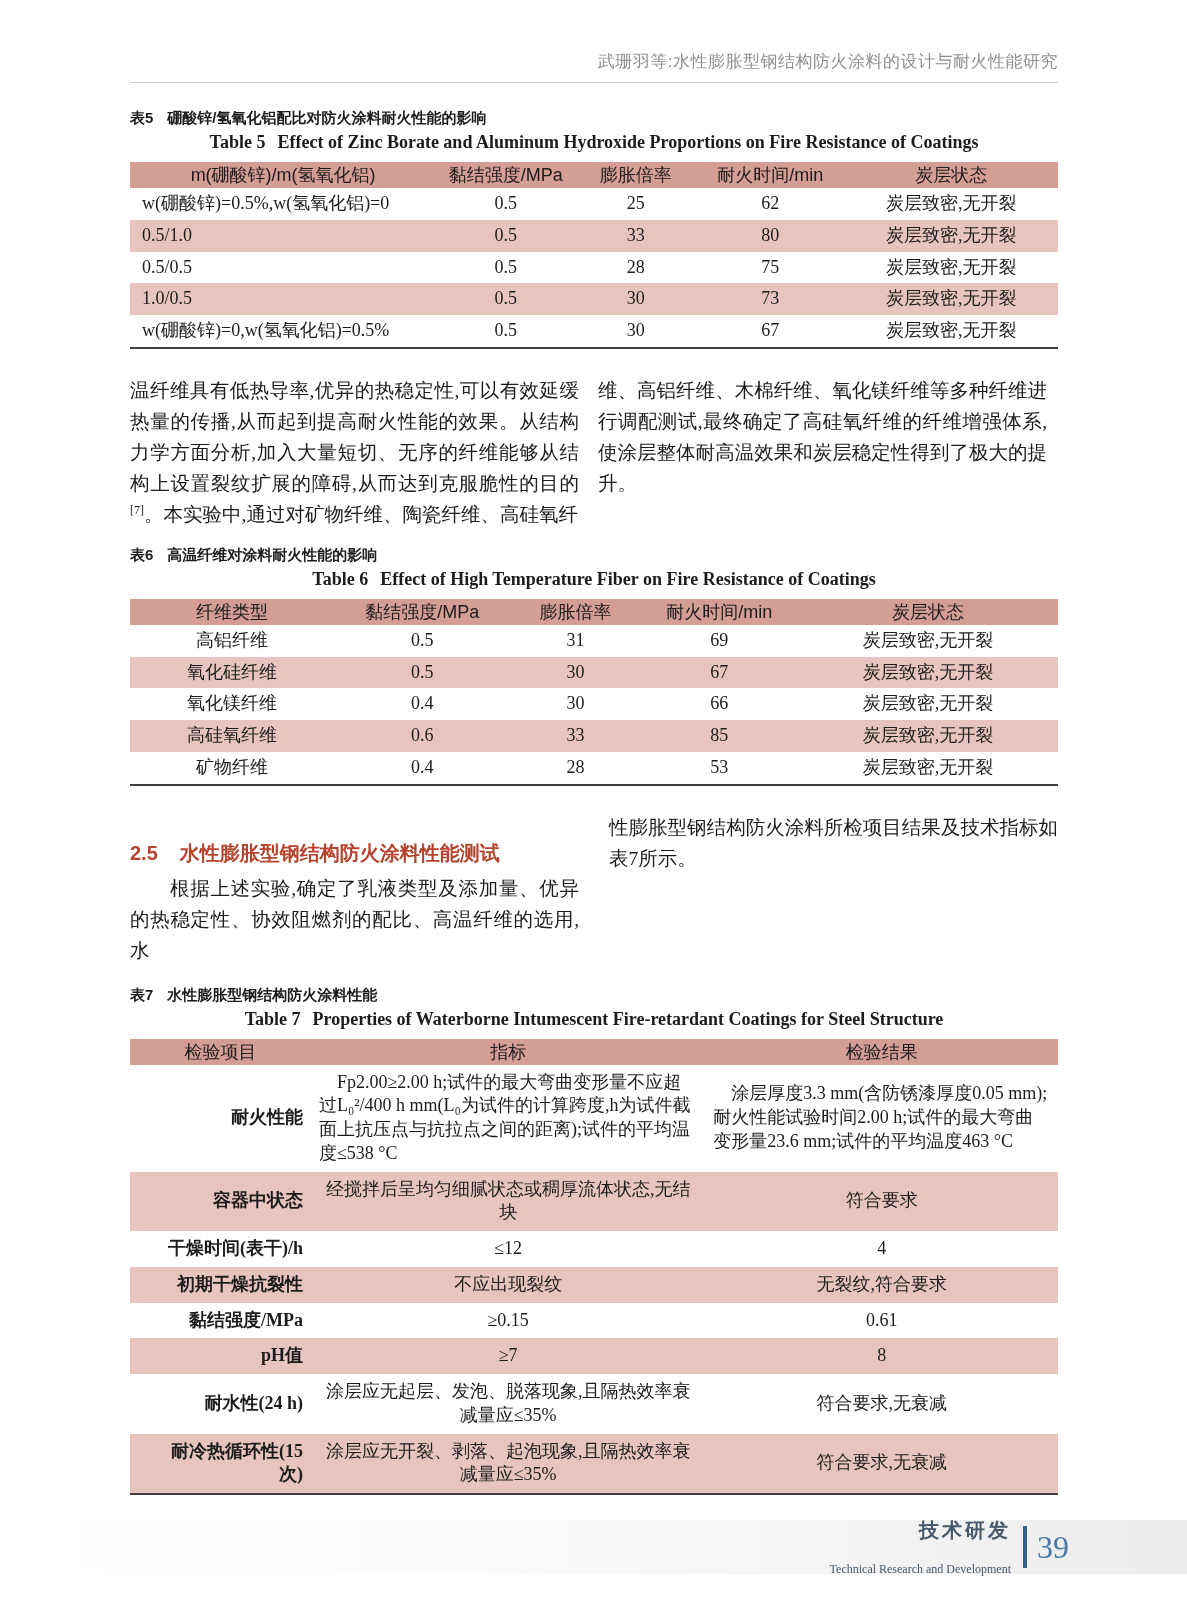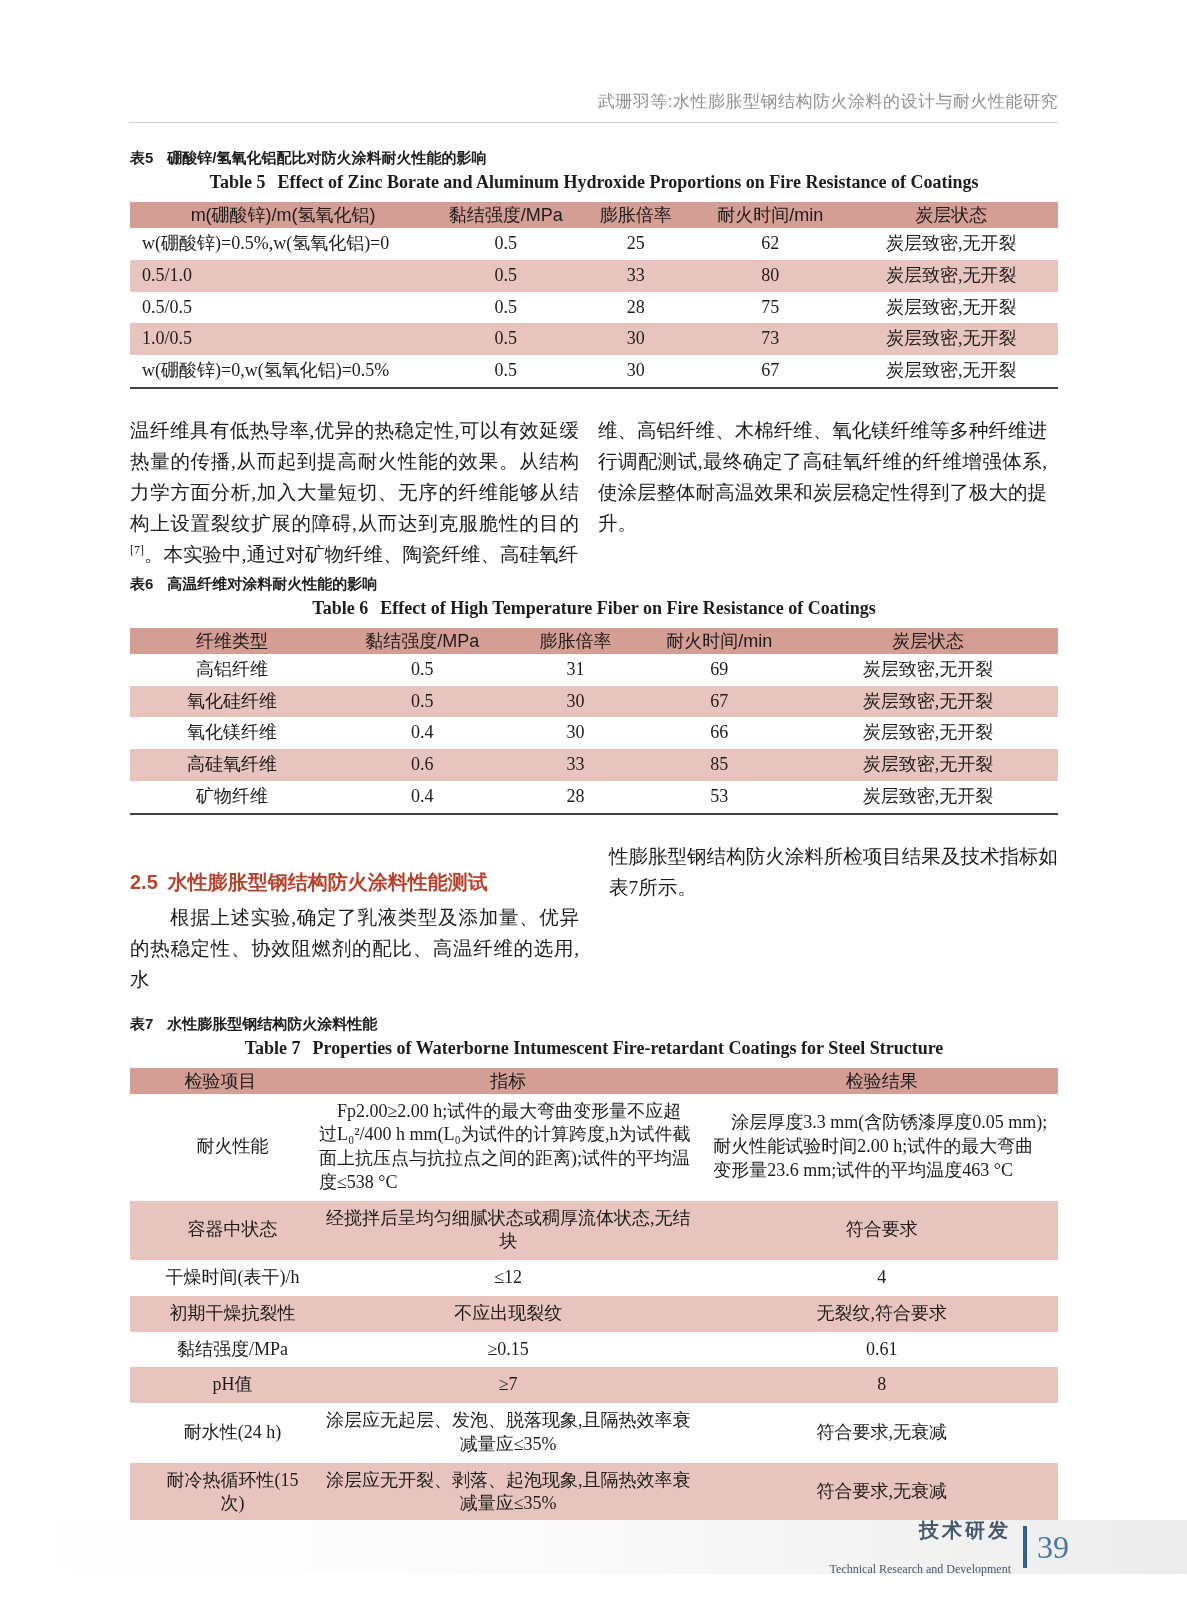--- a/index.html
+++ b/index.html
@@ -6,79 +6,79 @@
   .page {
     position:relative; width:1187px; height:1600px; margin:0 auto;
     background:#ffffff; overflow:hidden;
     font-family:"Liberation Serif","DejaVu Serif",serif;
     color:#1c1c1c;
   }
   .content { margin:0 129px 0 130px; }
 
   
   .running-head {
-    padding-top:90px; text-align:right;
+    padding-top:50px; text-align:right;
     font-family:"Liberation Sans","DejaVu Sans",sans-serif;
     font-size:17px; color:#909090; letter-spacing:0.5px;
   }
   .head-rule { border:none; border-top:1px solid #cdcdcd; margin:9px 0 0 0; }
 
   
   .cap-cn {
     text-align:left; font-weight:bold; font-size:15px;
     font-family:"Liberation Sans","DejaVu Sans",sans-serif;
   }
   .cap-cn .cap-label { margin-right:14px; }
   .cap-en {
     text-align:center; font-weight:bold; font-size:18px; margin-top:4px;
     font-family:"Liberation Serif","DejaVu Serif",serif;
   }
   .cap-en .cap-label { margin-right:12px; }
   .mt26 { margin-top:26px; }
-  .mt22 { margin-top:5px; }
+  .mt22 { margin-top:16px; }
   .mt20 { margin-top:20px; }
 
   
   table.tbl {
     width:100%; border-collapse:collapse; margin-top:9px;
     border-bottom:2px solid #404040; table-layout:fixed;
   }
   table.tbl th {
     background:#d59e95; font-weight:normal;
     font-family:"Liberation Sans","DejaVu Sans",sans-serif;
     font-size:18px; padding:1px 4px; text-align:center;
   }
   table.tbl td {
     font-size:18px; padding:4px 6px; text-align:center;
     line-height:1.32; background:#ffffff;
   }
   table.tbl tr.alt td { background:#e8c4be; }
   #table5 td:first-child { text-align:left; padding-left:12px; }
-  #table7 td:first-child { text-align:center; padding-left:32px; }
+  #table7 td:first-child { text-align:right; padding-left:32px;font-weight:bold; }
   #table7 td { padding:6px 8px; }
   #table7 tbody tr:nth-child(1) td:nth-child(2),
   #table7 tbody tr:nth-child(1) td:nth-child(3) { text-align:left; text-indent:1em; }
 
   
   .cols { display:flex; gap:30px; }
   .col { width:449px; }
   .col p {
     margin:0; text-align:justify; font-size:19.5px; line-height:31px;
   }
   .col p.ind { text-indent:2.05em; }
   .col sup { font-size:12px; line-height:0; }
   .cols-body1 { margin-top:26px;gap:19px; }
   .cols-body2 { margin-top:26px; }
 
   
   .sec-heading {
     margin:28px 0 6px 0; color:#b5432d; font-weight:bold; font-size:20px;
     font-family:"Liberation Sans","DejaVu Sans",sans-serif;
   }
-  .sec-heading .sec-num { margin-right:10px; }
+  .sec-heading .sec-num { margin-right:22px; }
 
   
   .footer-band {
     position:absolute; left:0; right:0; top:1520px; height:54px;
     background:linear-gradient(90deg,#ffffff 0%,#fbfbfb 45%,#ececec 100%);
     display:flex; align-items:center; justify-content:flex-end;
     padding-right:118px; box-sizing:border-box;
   }
   .footer-text { text-align:right; color:#46586b; }
   .footer-cn {

